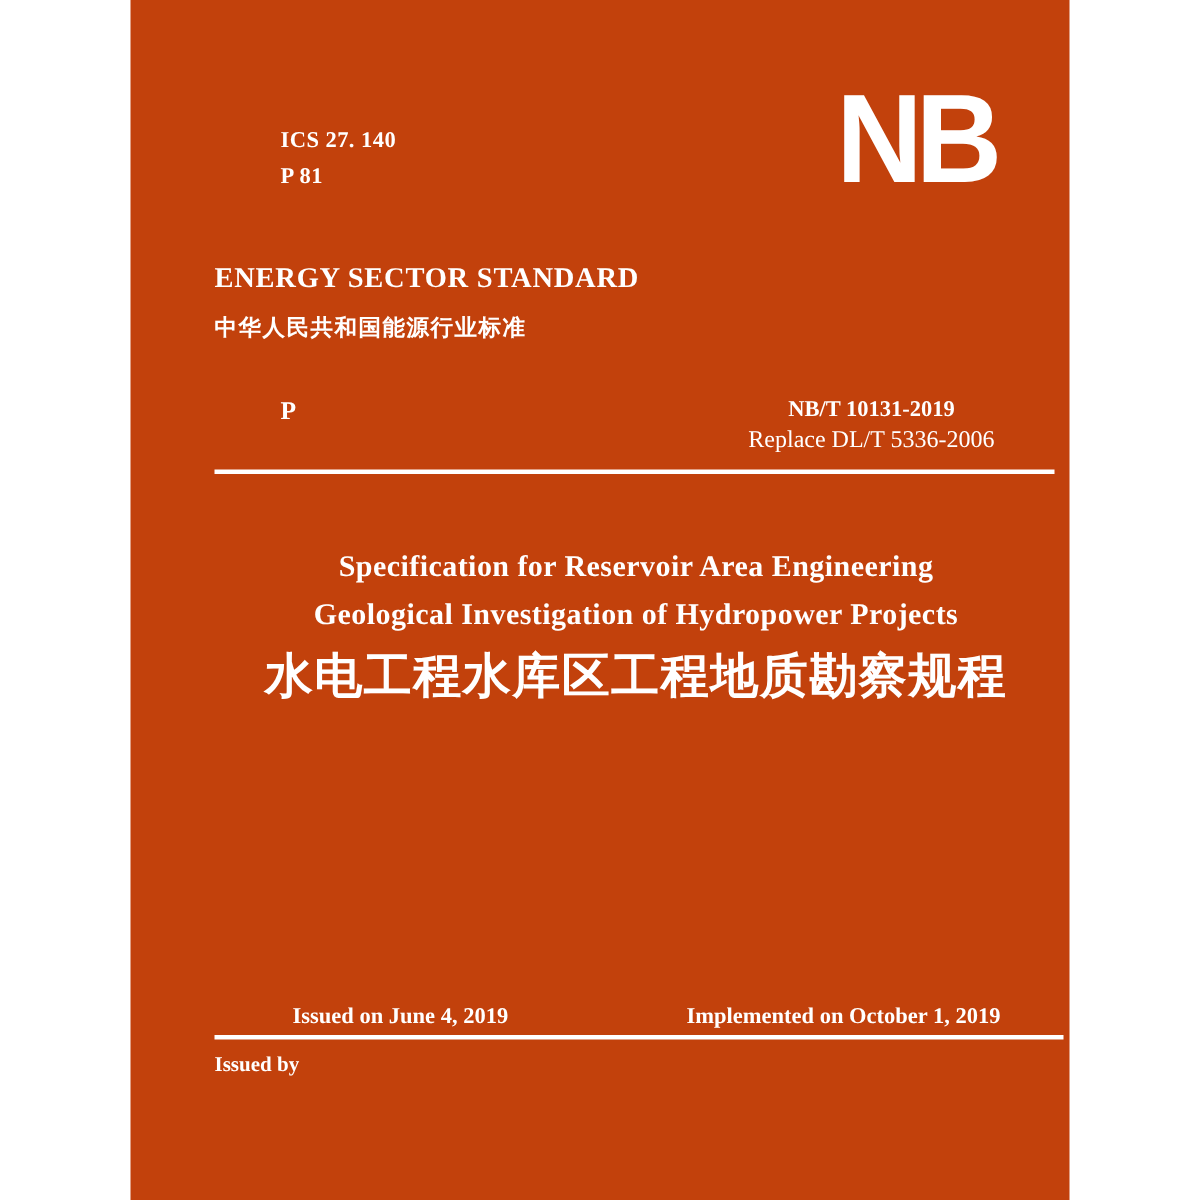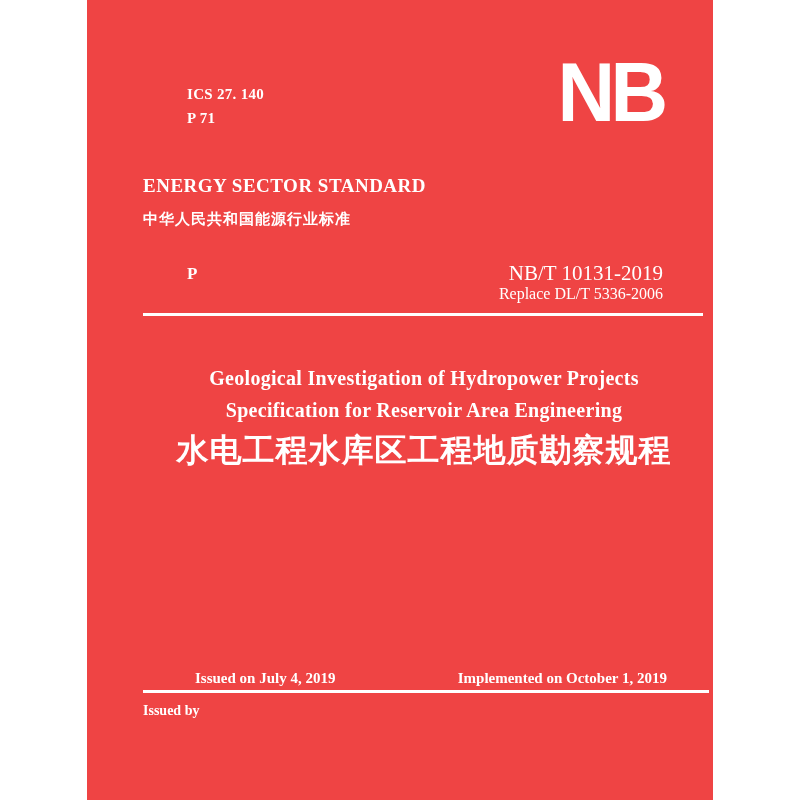--- a/index.html
+++ b/index.html
@@ -66,23 +66,24 @@
     display: flex;
     justify-content: space-between;
     align-items: flex-start;
   }
   .p-mark {
     font-weight: bold;
     font-size: 17px;
   }
   .std-num-block { text-align: right; }
   .std-number {
-    font-weight: normal;
-    font-size: 21px;
+    font-weight: bold;
+    font-size: 15px;
     line-height: 18px;
+    text-align: center;
   }
   .replaces {
     font-size: 16px;
     line-height: 14px;
     margin-top: 5px;
   }
   .rule-1 {
     position: absolute;
     left: 56px; top: 313px;
     width: 560px; height: 3px;
@@ -123,63 +124,64 @@
     position: absolute;
     left: 56px; top: 690px;
     width: 566px; height: 3px;
     background: #ffffff;
   }
   .issued-by-row {
     position: absolute;
     left: 56px; top: 701px;
     width: 562px;
     display: flex;
-    justify-content: flex-start;
+    justify-content: flex-end;
     gap: 18px;
     font-weight: bold;
     font-size: 14px;
     line-height: 20px;
+    flex-direction: column;
   }
 </style>
 </head>
 <body>
 
 <div class="canvas">
-  <div class="cover" style="background: #ef4444;">
+  <div class="cover" style="background: #c2410c;">
 
     <div class="ics-block">
       <div>ICS 27. 140</div>
-      <div>P 71</div>
+      <div>P 81</div>
     </div>
 
     <div class="nb-logo">NB</div>
 
     <div class="org-block">
       <div class="org-en">ENERGY SECTOR STANDARD</div>
       <div class="org-cn">中华人民共和国能源行业标准</div>
     </div>
 
     <div class="number-row">
       <div class="p-mark">P</div>
       <div class="std-num-block">
         <div class="std-number">NB/T 10131-2019</div>
         <div class="replaces">Replace DL/T 5336-2006</div>
       </div>
     </div>
 
     <div class="rule-1"></div>
 
     <div class="title-block">
+      <div class="title-en">Specification for Reservoir Area Engineering</div>
       <div class="title-en">Geological Investigation of Hydropower Projects</div>
-      <div class="title-en">Specification for Reservoir Area Engineering</div>
       <div class="title-cn">水电工程水库区工程地质勘察规程</div>
     </div>
 
     <div class="dates-row">
-      <div>Issued on July 4, 2019</div>
+      <div>Issued on June 4, 2019</div>
       <div>Implemented on October 1, 2019</div>
     </div>
 
     <div class="rule-2"></div>
 
     <div class="issued-by-row">
       <div>Issued by</div>
     </div>
 
   </div>

